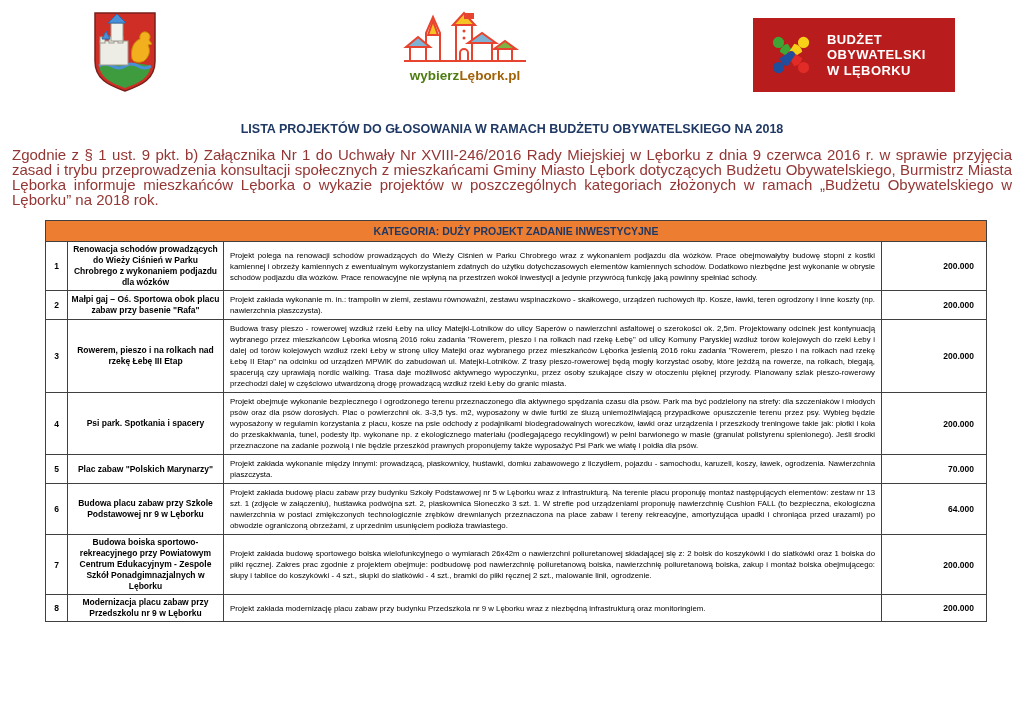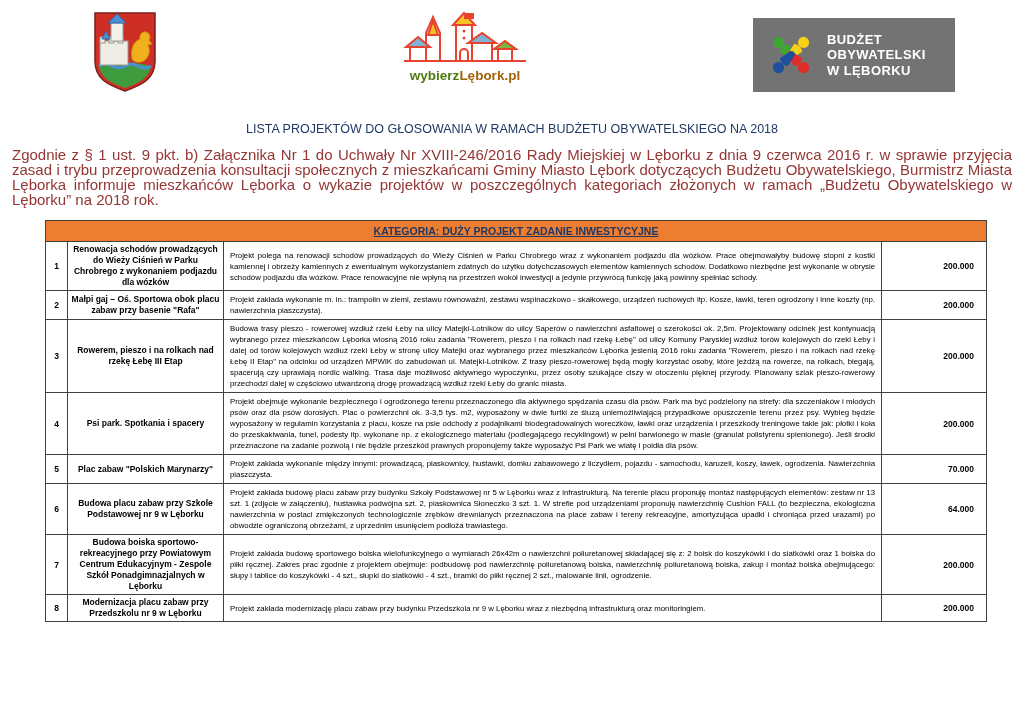--- a/index.html
+++ b/index.html
@@ -7,36 +7,36 @@
     width:1024px;height:724px;background:#ffffff;
     font-family:"Liberation Sans", sans-serif;position:relative;overflow:hidden;
   }
   .header{position:relative;height:102px;}
   .coat{position:absolute;left:92px;top:11px;}
   .portal{position:absolute;left:398px;top:5px;width:134px;text-align:center;}
   .portal-text{font-size:13.5px;font-weight:bold;margin-top:-3px;white-space:nowrap;}
   .portal-text .light{color:#4d7c0f;}
   .portal-text .dark{color:#a16207;}
   .budget{
-    position:absolute;left:753px;top:18px;width:202px;height:74px;background:#737373;
+    position:absolute;left:753px;top:18px;width:202px;height:74px;background:#b91c1c;
     display:flex;align-items:center;gap:8px;padding:8px 10px;box-sizing:border-box;
   }
   .budget-text{color:#ffffff;font-size:13px;font-weight:bold;line-height:15.5px;letter-spacing:.4px;}
   .title{
-    text-align:center;color:#1F3864;font-weight:normal;font-size:12.5px;margin:20px 10px 0;
+    text-align:center;color:#1F3864;font-weight:bold;font-size:12.5px;margin:20px 10px 0;
   }
   .intro{
     margin:11px 12px 0;text-align:justify;color:#943634;font-size:15px;line-height:15px;
   }
   .table-wrap{margin:13px 0 0 45px;}
   table.projects{border-collapse:collapse;width:941px;table-layout:fixed;border:1.5px solid #404040;}
   table.projects td{border:1px solid #404040;vertical-align:middle;box-sizing:border-box;}
   tr.cat-row td{
     background:#ED7D31;color:#1F3864;text-align:center;font-weight:bold;font-size:10.5px;
-    text-decoration:underline;padding:4px 0;
+    padding:4px 0;
   }
   td.col-no{text-align:center;font-weight:bold;font-size:8.5px;}
   td.col-name{text-align:center;font-weight:bold;font-size:8.5px;line-height:11px;padding:2px 3px;margin-left:22px;}
   td.col-desc{text-align:justify;font-size:7.8px;line-height:11px;padding:3px 6px;color:#000;}
   td.col-amount{text-align:right;font-weight:bold;font-size:8.5px;padding-right:12px;}
 </style>
 </head>
 <body>
 
 <div class="header">

